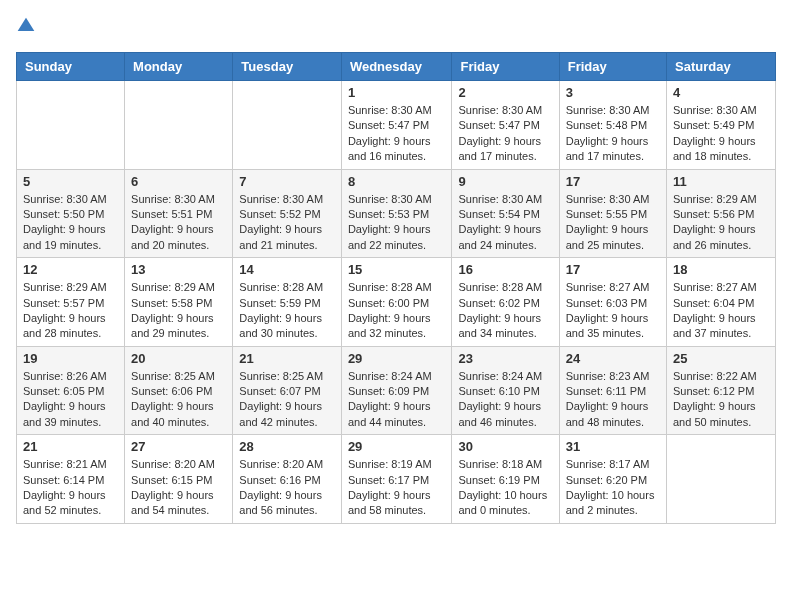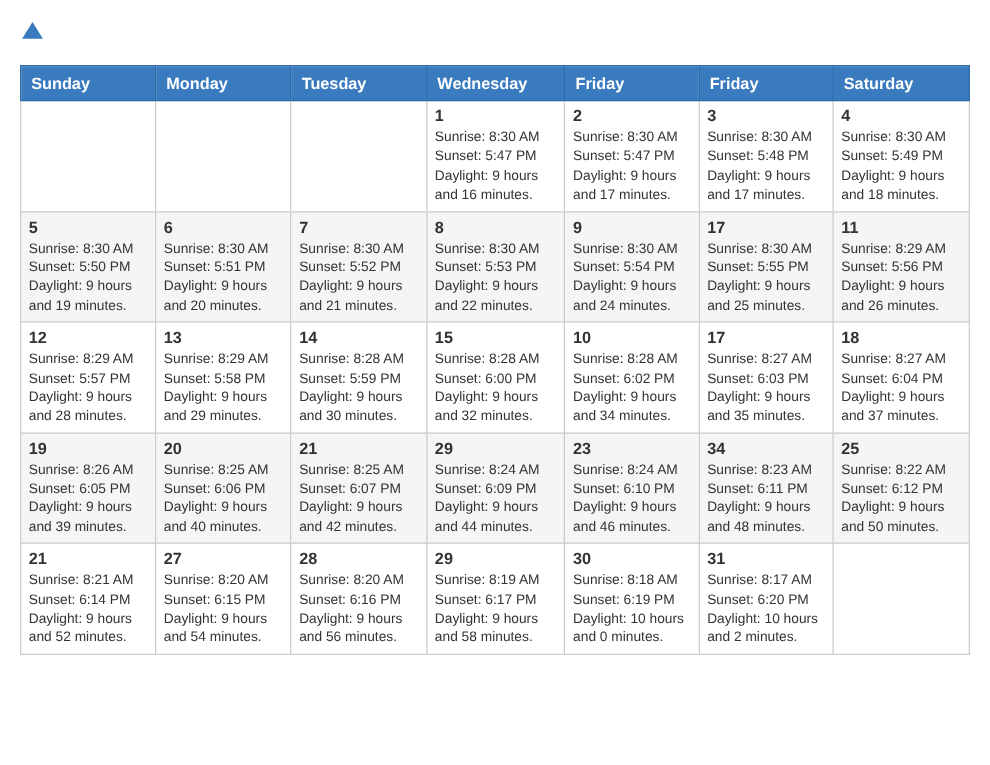--- a/index.html
+++ b/index.html
@@ -182,21 +182,21 @@
         </td>
         <td>
           <span class="day-number">14</span>
           <div class="day-info">Sunrise: 8:28 AM<br>Sunset: 5:59 PM<br>Daylight: 9 hours and 30 minutes.</div>
         </td>
         <td>
           <span class="day-number">15</span>
           <div class="day-info">Sunrise: 8:28 AM<br>Sunset: 6:00 PM<br>Daylight: 9 hours and 32 minutes.</div>
         </td>
         <td>
-          <span class="day-number">10</span>
+          <span class="day-number">16</span>
           <div class="day-info">Sunrise: 8:28 AM<br>Sunset: 6:02 PM<br>Daylight: 9 hours and 34 minutes.</div>
         </td>
         <td>
           <span class="day-number">17</span>
           <div class="day-info">Sunrise: 8:27 AM<br>Sunset: 6:03 PM<br>Daylight: 9 hours and 35 minutes.</div>
         </td>
         <td>
           <span class="day-number">18</span>
           <div class="day-info">Sunrise: 8:27 AM<br>Sunset: 6:04 PM<br>Daylight: 9 hours and 37 minutes.</div>
         </td>
@@ -216,21 +216,21 @@
         </td>
         <td>
           <span class="day-number">29</span>
           <div class="day-info">Sunrise: 8:24 AM<br>Sunset: 6:09 PM<br>Daylight: 9 hours and 44 minutes.</div>
         </td>
         <td>
           <span class="day-number">23</span>
           <div class="day-info">Sunrise: 8:24 AM<br>Sunset: 6:10 PM<br>Daylight: 9 hours and 46 minutes.</div>
         </td>
         <td>
-          <span class="day-number">34</span>
+          <span class="day-number">24</span>
           <div class="day-info">Sunrise: 8:23 AM<br>Sunset: 6:11 PM<br>Daylight: 9 hours and 48 minutes.</div>
         </td>
         <td>
           <span class="day-number">25</span>
           <div class="day-info">Sunrise: 8:22 AM<br>Sunset: 6:12 PM<br>Daylight: 9 hours and 50 minutes.</div>
         </td>
       </tr>
       <tr>
         <td>
           <span class="day-number">21</span>

